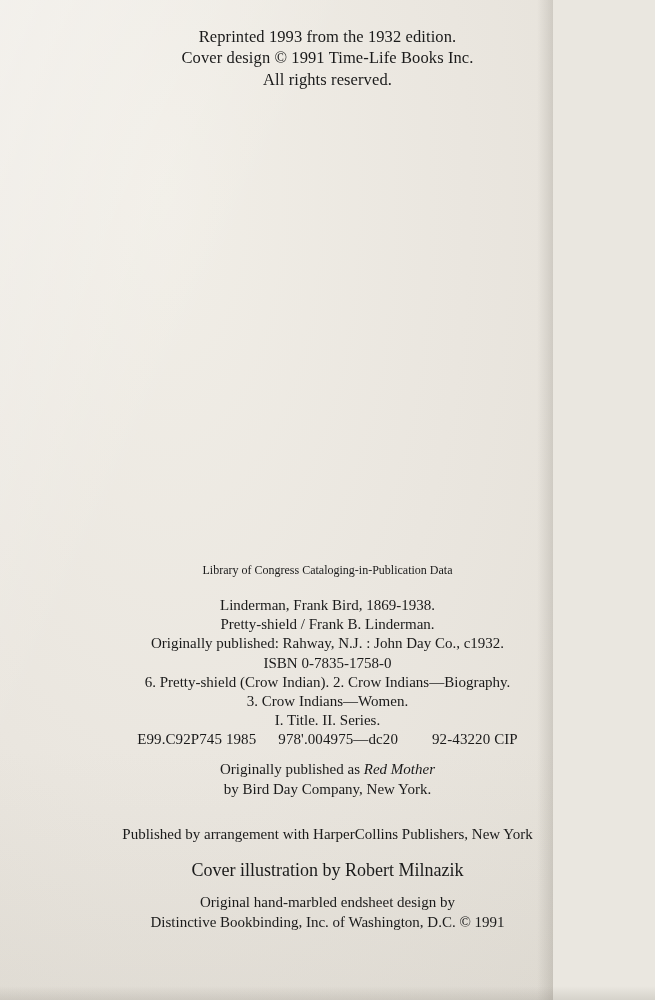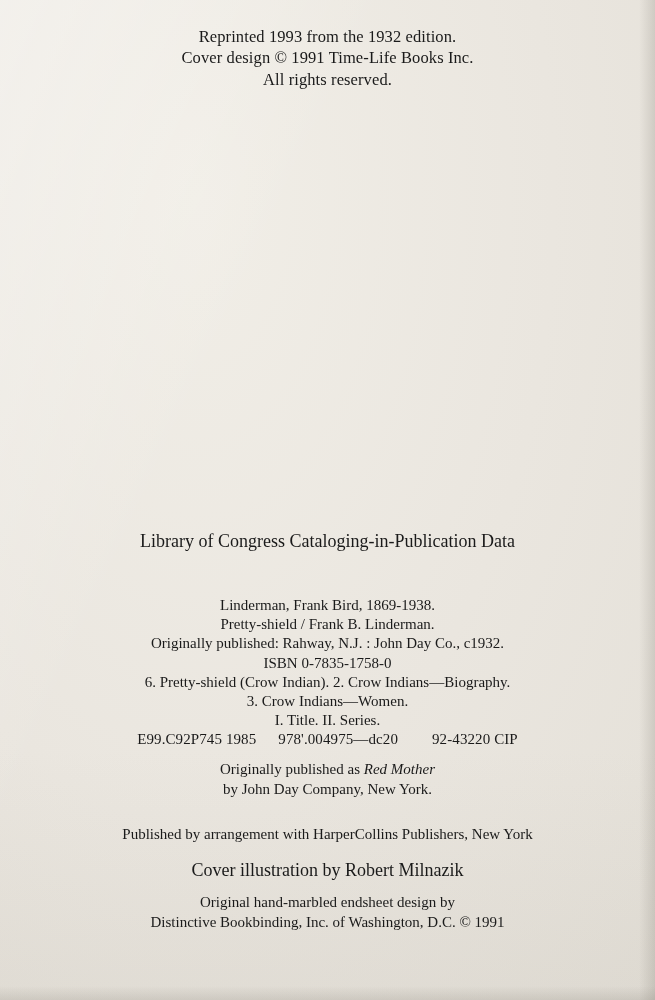--- a/index.html
+++ b/index.html
@@ -9,21 +9,21 @@
   body {
     width: 655px;
     height: 1000px;
     background: #eae7e0;
     font-family: "Liberation Serif", serif;
     color: #1a1a1a;
     overflow: hidden;
   }
   .page {
     position: relative;
-    width: 655px;
+    width: 553px;
     height: 1000px;
     background:
       radial-gradient(ellipse at 30% 20%, #f1eee7 0%, #eae6df 55%, #e4e0d8 100%);
     box-sizing: border-box;
   }
   .page:before {
     content: "";
     position: absolute;
     left: 0; top: 0; right: 0; bottom: 0;
     background:
@@ -41,21 +41,21 @@
   .line {
     display: block;
     white-space: nowrap;
   }
 
   
   #reprint-notice { top: 26px; font-size: 16.5px; }
   #reprint-notice .line { letter-spacing: 0.1px; }
 
   
-  #cip-heading { top: 530px; font-size: 18px; }
+  #cip-heading { top: 563px; font-size: 12px; }
 
   
   #cip-body { top: 596px; font-size: 15px; line-height: 1.28; }
   #cip-body .call-line {
     letter-spacing: 0.1px;
   }
   .gap-wide { display: inline-block; width: 22px; }
   .gap-xwide { display: inline-block; width: 34px; }
 
   
@@ -107,21 +107,21 @@
     <span class="line">Originally published: Rahway, N.J. : John Day Co., c1932.</span>
     <span class="line">ISBN 0-7835-1758-0</span>
     <span class="line">6. Pretty-shield (Crow Indian).  2. Crow Indians—Biography.</span>
     <span class="line">3. Crow Indians—Women.</span>
     <span class="line">I. Title.  II. Series.</span>
     <span class="line call-line"><span>E99.C92P745  1985</span><span class="gap-wide"></span><span>978'.004975—dc20</span><span class="gap-xwide"></span><span>92-43220 CIP</span></span>
   </div>
 
   <div class="block" id="original-credit">
     <span class="line"><span>Originally published as </span><span class="italic">Red Mother</span></span>
-    <span class="line">by John Day Company, New York.</span>
+    <span class="line">by Bird Day Company, New York.</span>
   </div>
 
   <div class="block" id="arrangement-note">
     <span class="line">Published by arrangement with HarperCollins Publishers, New York</span>
   </div>
 
   <div class="block" id="cover-illustration">
     <span class="line">Cover illustration by Robert Milnazik</span>
   </div>
 

